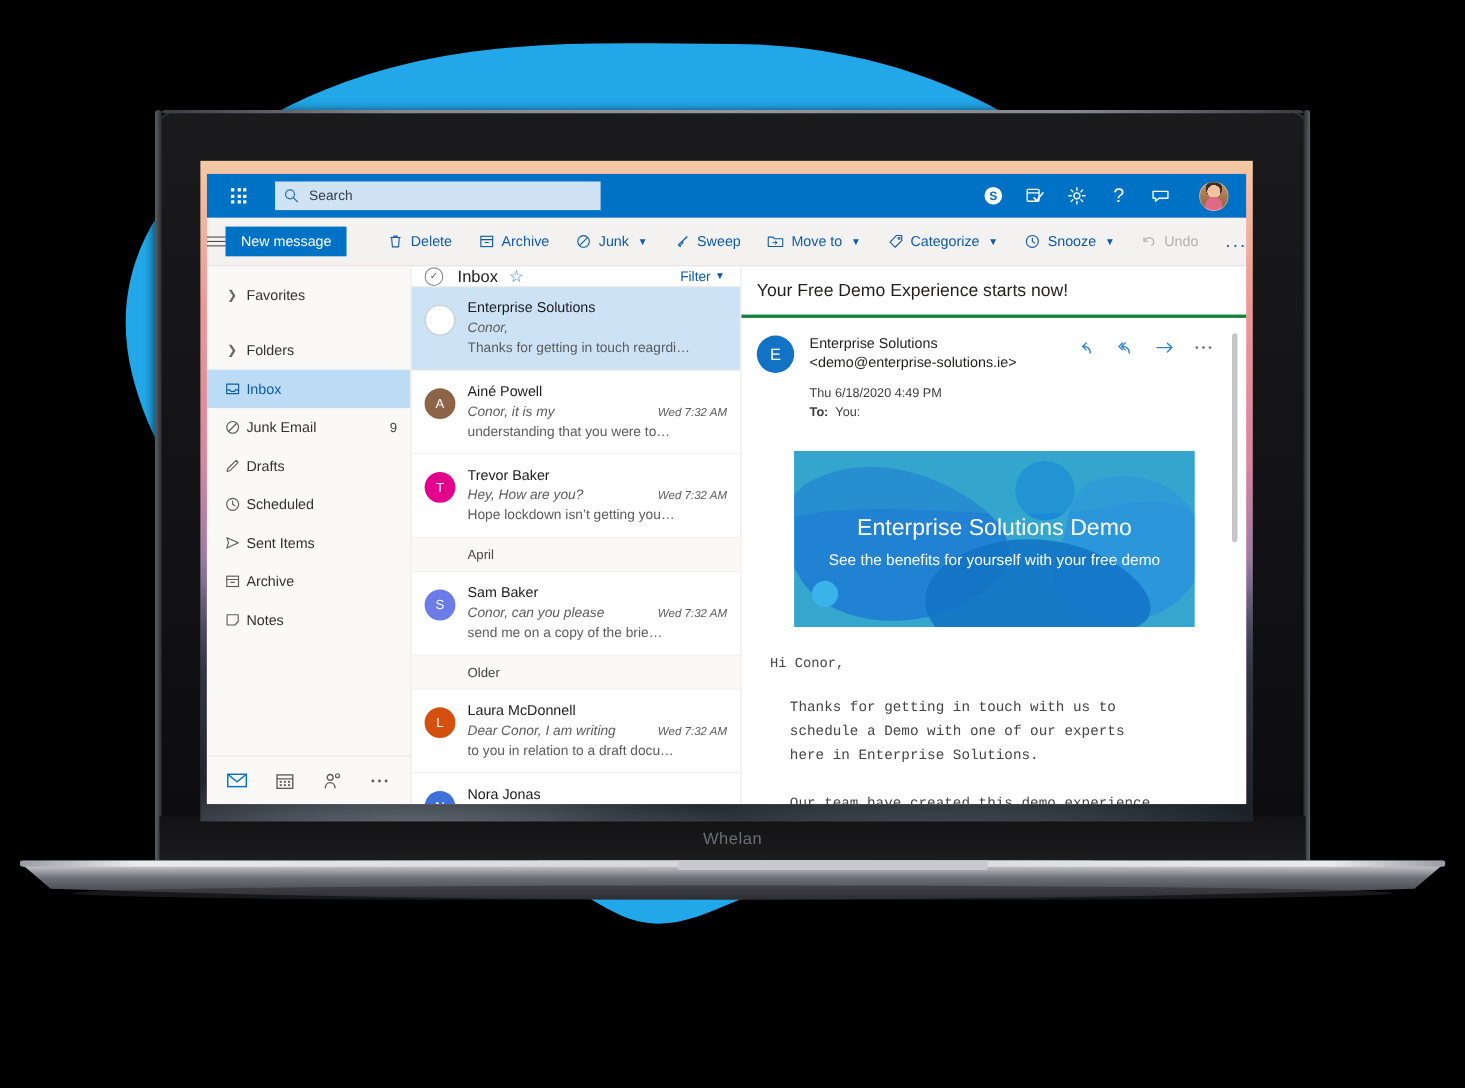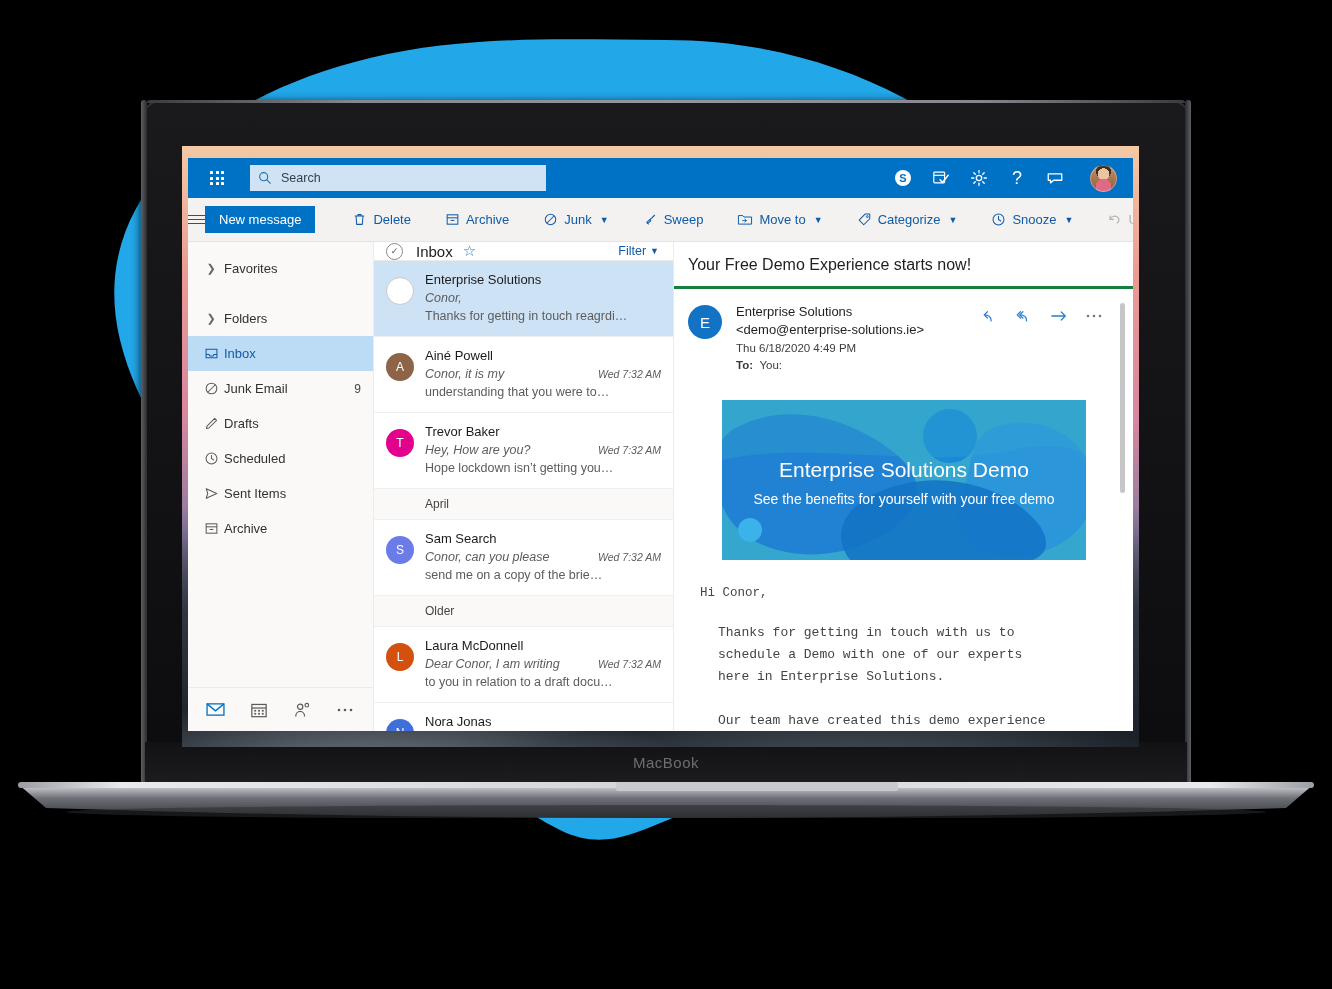--- a/index.html
+++ b/index.html
@@ -114,21 +114,21 @@
   .cmdbar {
     height: 44px; flex: 0 0 44px; background: #f3f2f1;
     display: flex; align-items: center; border-bottom: 1px solid #e6e4e2;
   }
   .hamburger { width: 46px; display: flex; align-items: center; justify-content: center; cursor: pointer; }
   .hamburger span { display: block; width: 17px; height: 1.6px; background: #4a4a4a; margin: 2.4px 0; }
   .newmsg {
     background: #0072c6; color: #fff; font-size: 13px;
     padding: 6px 14px; border: none; cursor: pointer; white-space: nowrap;
   }
-  .cmds { display: flex; align-items: flex-end; margin-left: 28px; gap: 16px; }
+  .cmds { display: flex; align-items: flex-end; margin-left: 28px; gap: 6px; }
   .cmd {
     display: flex; align-items: center; gap: 6px;
     font-size: 13px; color: #0f5ba7; padding: 6px 9px; cursor: pointer; white-space: nowrap;
   }
   .cmd.disabled { color: #b3b0ad; cursor: default; }
   .cmd .chev { font-size: 9px; margin-left: 2px; }
   .cmd .dots { font-size: 17px; letter-spacing: 1px; line-height: 8px; }
 
   
   .body { flex: 1; display: flex; min-height: 0; }
@@ -221,21 +221,21 @@
   .rd-card { }
   .rd-hdr { display: flex; align-items: flex-start; }
   .rd-av {
     width: 34px; height: 34px; border-radius: 50%; background: #1272c4;
     color: #fff; display: flex; align-items: center; justify-content: center;
     font-size: 15px; flex: 0 0 34px; margin-top: 2px;
   }
   .rd-meta { margin-left: 14px; flex: 1; min-width: 0; }
   .rd-name { font-size: 13px; color: #201f1e; line-height: 18px; }
   .rd-mail { font-size: 13px; color: #201f1e; line-height: 18px; }
-  .rd-date { font-size: 11.5px; color: #3c3c3c; line-height: 17px; margin-top: 1px; }
+  .rd-date { font-size: 11.5px; color: #3c3c3c; line-height: 17px; margin-top: 11px; }
   .rd-to { font-size: 11.5px; color: #3c3c3c; line-height: 17px; }
   .rd-to b { font-weight: 700; }
   .rd-actions { display: flex; align-items: center; gap: 16px; padding-top: 4px; color: #2b7fd1; }
   .rd-actions .a { cursor: pointer; display: flex; align-items: center; }
 
   .banner {
     margin: 26px 0 0 34px; width: 364px; height: 160px; position: relative; overflow: hidden;
     background: #35a6ce;
   }
   .banner .t1 {
@@ -272,21 +272,21 @@
              C 85 195 215 95 370 58
              C 470 34 570 40 666 40 Z" fill="#22a7e8"></path>
   </svg>
 
   <div class="laptop-lid">
     <div class="lid-top-hl"></div>
     <div class="lid-edge-l"></div>
     <div class="lid-edge-r"></div>
     <div class="camera"></div>
     <div class="macbook-strip">
-      <div class="macbook-label">MacBook</div>
+      <div class="macbook-label">Whelan</div>
     </div>
   </div>
 
   <svg class="laptop-base" viewBox="0 0 1296 36" xmlns="http://www.w3.org/2000/svg">
     <defs>
       <linearGradient id="basegrad" x1="0" y1="0" x2="0" y2="1">
         <stop offset="0" stop-color="#e7e8ea"></stop>
         <stop offset="0.18" stop-color="#b9bbc0"></stop>
         <stop offset="0.45" stop-color="#6d7076"></stop>
         <stop offset="1" stop-color="#303237"></stop>
@@ -531,20 +531,29 @@
                 <svg width="15" height="15" viewBox="0 0 16 16">
                     <rect x="2.3" y="3" width="11.4" height="10" fill="none" stroke="currentColor" stroke-width="1.1"></rect>
                     <line x1="2.3" y1="6.2" x2="13.7" y2="6.2" stroke="currentColor" stroke-width="1.1"></line>
                     <line x1="6" y1="9" x2="10" y2="9" stroke="currentColor" stroke-width="1.1"></line>
                   </svg>
               </span>
               <span class="lbl">Archive</span>
               <span class="cnt"></span>
             </div>
 
+            <div class="side-item">
+              <span class="ico">
+                <svg width="15" height="15" viewBox="0 0 16 16">
+                    <path d="M2.6 3h10.8v6.6l-3.2 3.4H2.6z" fill="none" stroke="currentColor" stroke-width="1.1" stroke-linejoin="round"></path>
+                  </svg>
+              </span>
+              <span class="lbl">Notes</span>
+              <span class="cnt"></span>
+            </div>
           </div>
 
           <div class="side-foot">
             <div class="fi sel">
               <svg width="19" height="15" viewBox="0 0 20 16">
                   <rect x="1" y="2" width="18" height="12" fill="none" stroke="currentColor" stroke-width="1.4"></rect>
                   <path d="M1 2 L10 9.4 L19 2" fill="none" stroke="currentColor" stroke-width="1.4"></path>
                 </svg>
             </div>
             <div class="fi">
@@ -630,21 +639,21 @@
             </div>
           </div>
 
           <div class="grouphdr">April</div>
 
           <div class="msg">
             <div class="av" style="background:#6b7ce8">
               <span>S</span>
             </div>
             <div class="body2">
-              <div class="from">Sam Search</div>
+              <div class="from">Sam Baker</div>
               <div class="row2">
                 <div class="prev">Conor, can you please</div>
                 <div class="time">Wed 7:32 AM</div>
               </div>
               <div class="prev2">send me on a copy of the brie…</div>
             </div>
           </div>
 
           <div class="grouphdr">Older</div>
 

